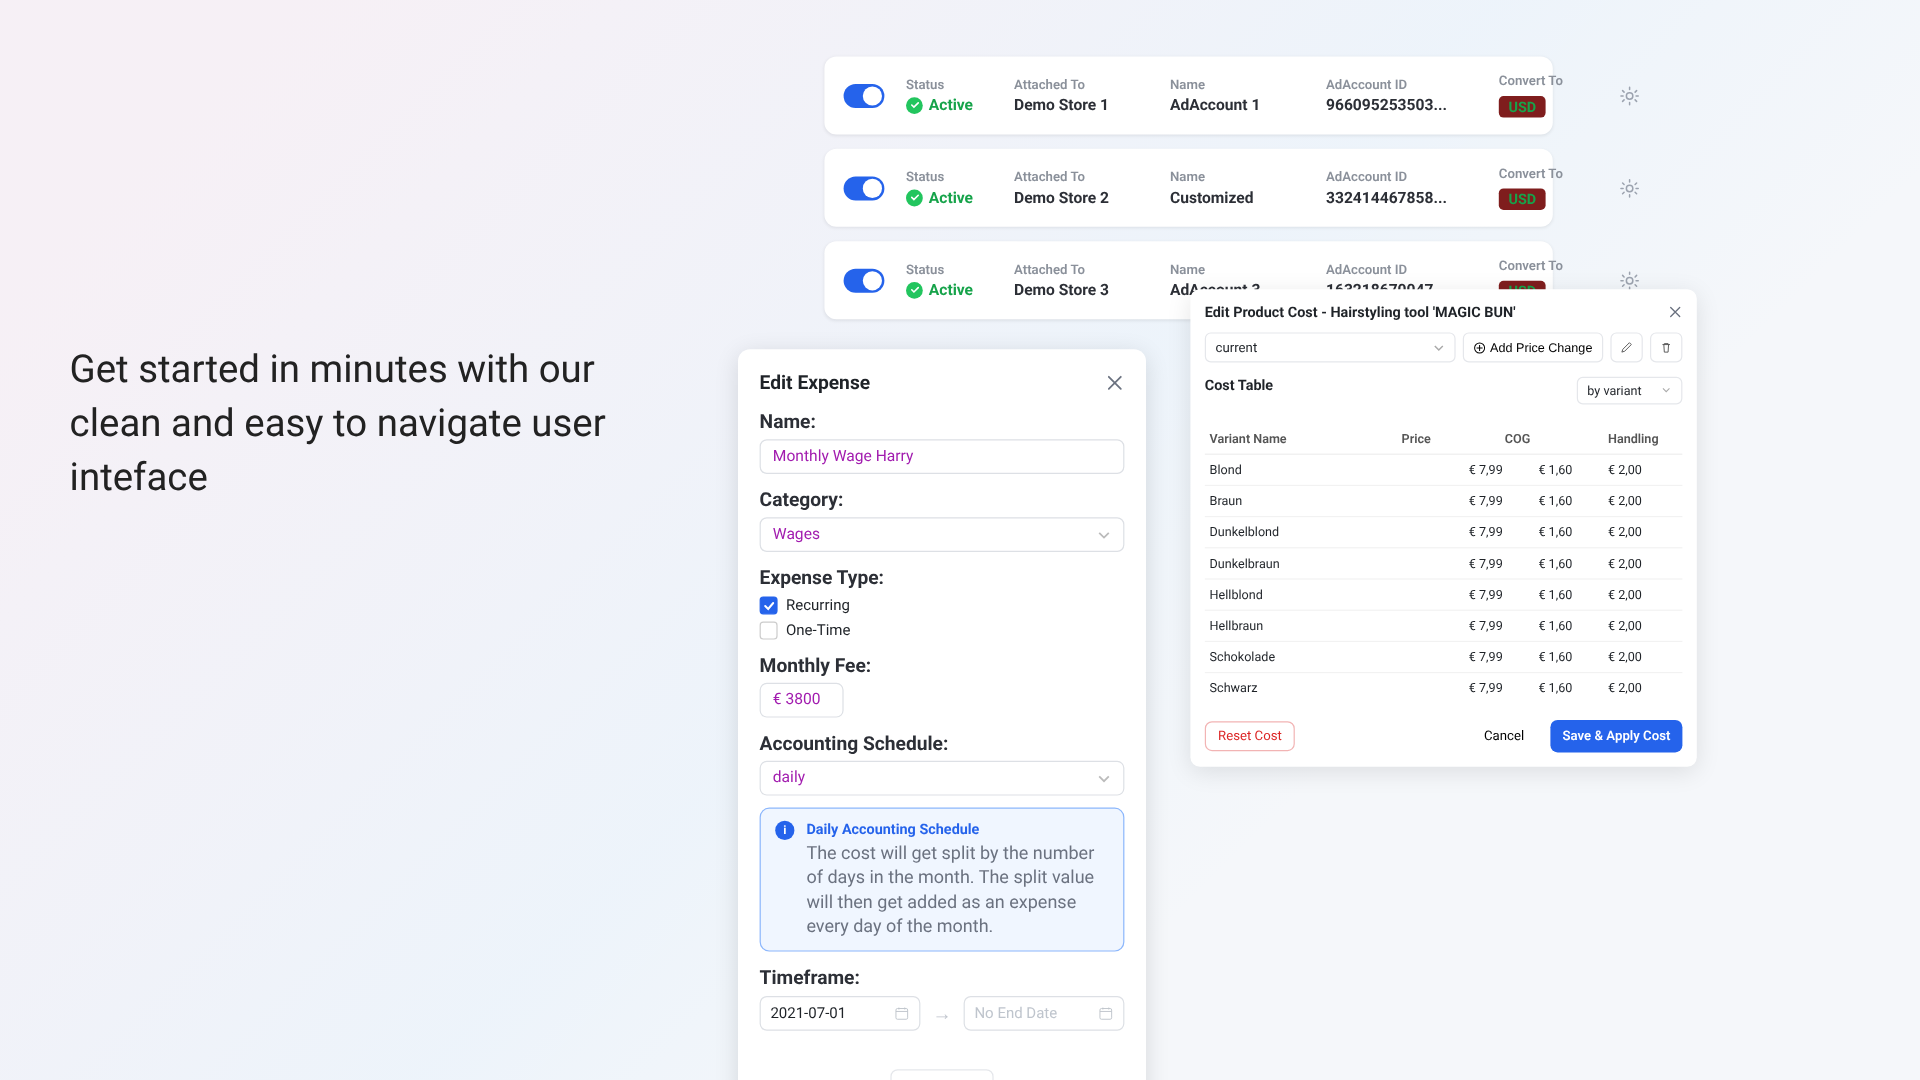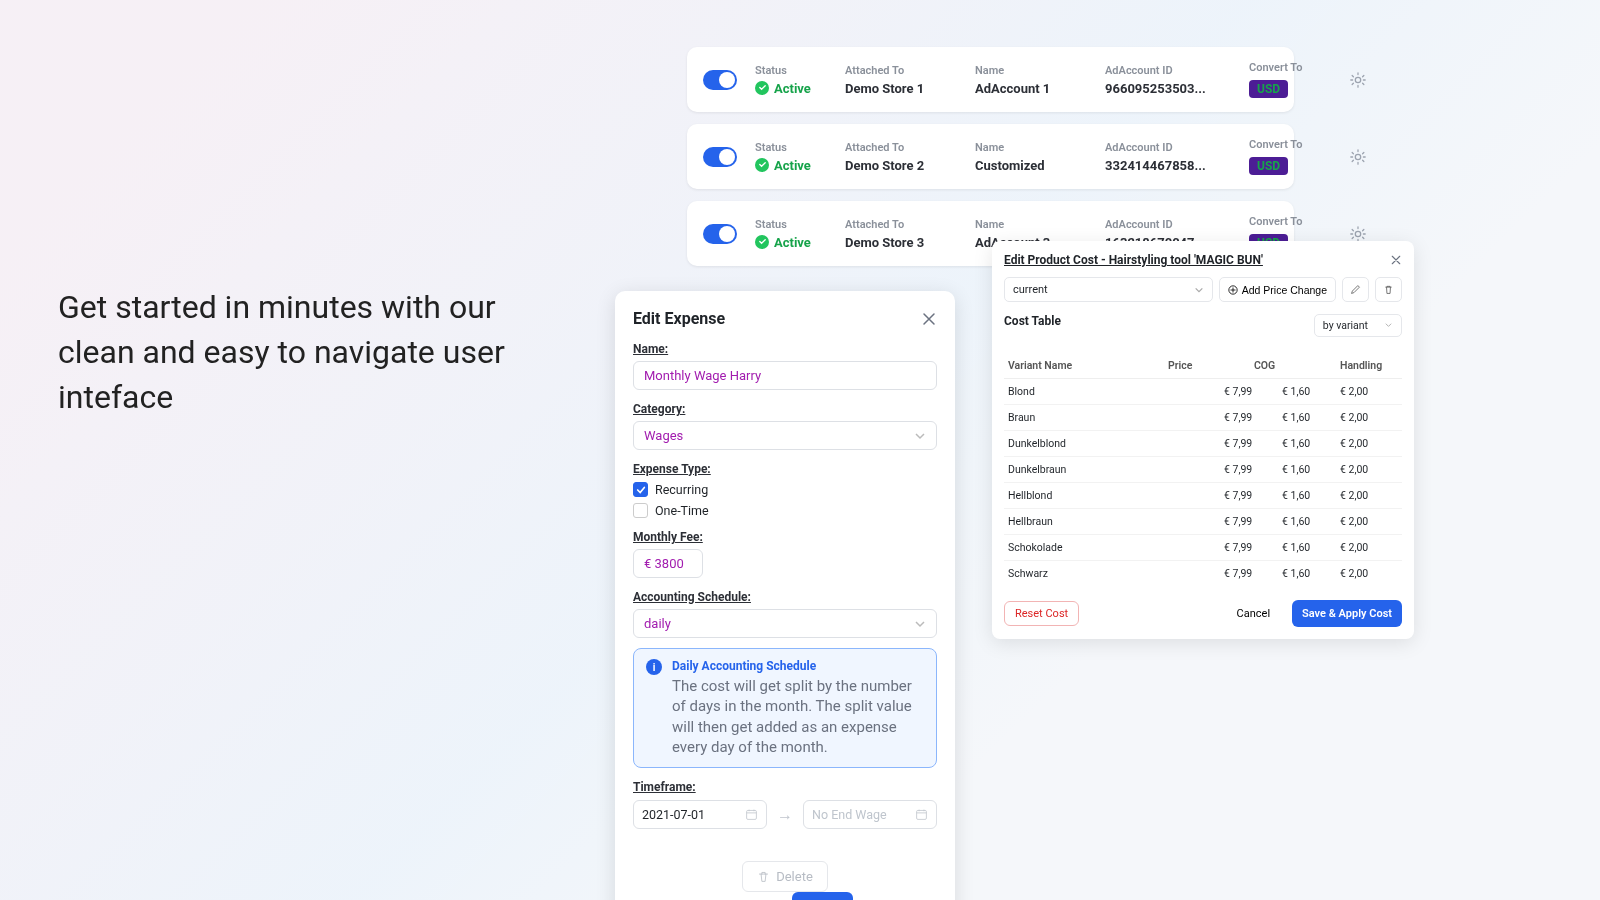--- a/index.html
+++ b/index.html
@@ -34,34 +34,34 @@
 
 .toggle {
   width: 34px; height: 20px; background: #2563eb; border-radius: 999px; position: relative; flex-shrink: 0;
 }
 .toggle::after { content:''; position:absolute; right:2px; top:2px; width:16px; height:16px; background:#fff; border-radius:50%; }
 
 .status-val { display:flex; align-items:flex-start; gap:5px; color:#16a34a; font-weight:700; font-size:13px; }
 .check-circle { width:14px; height:14px; background:#22c55e; border-radius:50%; display:flex; align-items:center; justify-content:center; }
 .check-circle svg { width:9px; height:9px; }
 
-.usd-badge { background:#4c1d95; color:#16a34a; font-weight:700; font-size:12px; padding:2px 8px; border-radius:4px; display:inline-block; }
+.usd-badge { background:#7f1d1d; color:#16a34a; font-weight:700; font-size:12px; padding:2px 8px; border-radius:4px; display:inline-block; }
 .gear { flex-shrink:0; color:#9ca3af; width:18px; height:18px; }
 
 
 .modal-expense {
   position:absolute; left: 615px; top: 291px; width: 340px;
   background:#fff; border-radius:10px; box-shadow: 0 4px 20px rgba(0,0,0,.12);
   padding: 18px 18px 14px;
 }
 .modal-head { display:flex; justify-content:space-between; align-items:center; margin-bottom:14px; }
 .modal-title { font-size:16px; font-weight:700; }
 .close-x { width:16px; height:16px; color:#6b7280; cursor:pointer; }
 
-.field-label { font-size:12px; font-weight:700; color:#2c2f36; margin-bottom:5px; margin-top:12px; display:block;text-decoration:underline; }
+.field-label { font-size:16px; font-weight:700; color:#2c2f36; margin-bottom:5px; margin-top:12px; display:block; }
 .field-label:first-of-type { margin-top:0; }
 .text-input, .select-input {
   width:100%; border:1px solid #dde0e5; border-radius:6px; padding:6px 10px; font-size:13px; background:#fff;
   font-family:inherit; color:#a21caf;
 }
 .select-input { position:relative; display:flex; align-items:center; justify-content:space-between; }
 .select-input svg { width:12px; height:12px; color:#bbb; }
 .fee-input { width:70px; }
 
 .cb-row { display:flex; align-items:center; gap:7px; margin-top:6px; }
@@ -92,21 +92,21 @@
 .btn.primary { background:#2563eb; color:#fff; font-weight:600; }
 .foot-right { display:flex; gap:8px; }
 
 
 .modal-cost {
   position:absolute; left: 992px; top: 241px; width: 422px;
   background:#fff; border-radius:8px; box-shadow: 0 4px 20px rgba(0,0,0,.10);
   padding: 12px 12px 12px;
 }
 .cost-head { display:flex; justify-content:space-between; align-items:center; margin-bottom:10px; }
-.cost-title { font-size:12px; font-weight:700;text-decoration:underline; }
+.cost-title { font-size:12px; font-weight:700; }
 .cost-row1 { display:flex; gap:6px; margin-bottom:12px;border-radius:11px; }
 .cost-select { flex:1; display:flex; align-items:center; justify-content:space-between; border:1px solid #e5e7eb; border-radius:5px; padding:5px 8px; font-size:11px; }
 .cost-btn { border:1px solid #e5e7eb; border-radius:5px; padding:5px 8px; font-size:10.5px; display:flex; align-items:center; gap:4px; background:#fff; cursor:pointer; }
 .cost-btn svg { width:10px; height:10px; }
 .cost-icnbtn { border:1px solid #e5e7eb; border-radius:5px; padding:5px 7px; background:#fff; cursor:pointer; display:flex; align-items:center; justify-content:center; }
 .cost-icnbtn svg { width:11px; height:11px; color:#555; }
 
 .ct-head { display:flex; justify-content:space-between; align-items:flex-start; margin-bottom:16px; }
 .ct-title { font-size:12px; font-weight:700; }
 .ct-select { border:1px solid #e5e7eb; border-radius:5px; padding:4px 8px; font-size:10.5px; display:flex; align-items:center; gap:16px; }
@@ -297,21 +297,21 @@
   <div class="tf-row">
     <div class="date-input">
       <span>2021-07-01</span>
       <svg viewBox="0 0 16 16">
           <rect x="2" y="3" width="12" height="11" rx="1.5" stroke="currentColor" fill="none"></rect>
           <path d="M2 6h12M5 2v2M11 2v2" stroke="currentColor"></path>
         </svg>
     </div>
     <span class="arrow-sep">→</span>
     <div class="date-input ph">
-      <span>No End Wage</span>
+      <span>No End Date</span>
       <svg viewBox="0 0 16 16">
           <rect x="2" y="3" width="12" height="11" rx="1.5" stroke="currentColor" fill="none"></rect>
           <path d="M2 6h12M5 2v2M11 2v2" stroke="currentColor"></path>
         </svg>
     </div>
   </div>
 
   <div class="modal-foot">
     <button class="btn del">
       <svg viewBox="0 0 16 16">

